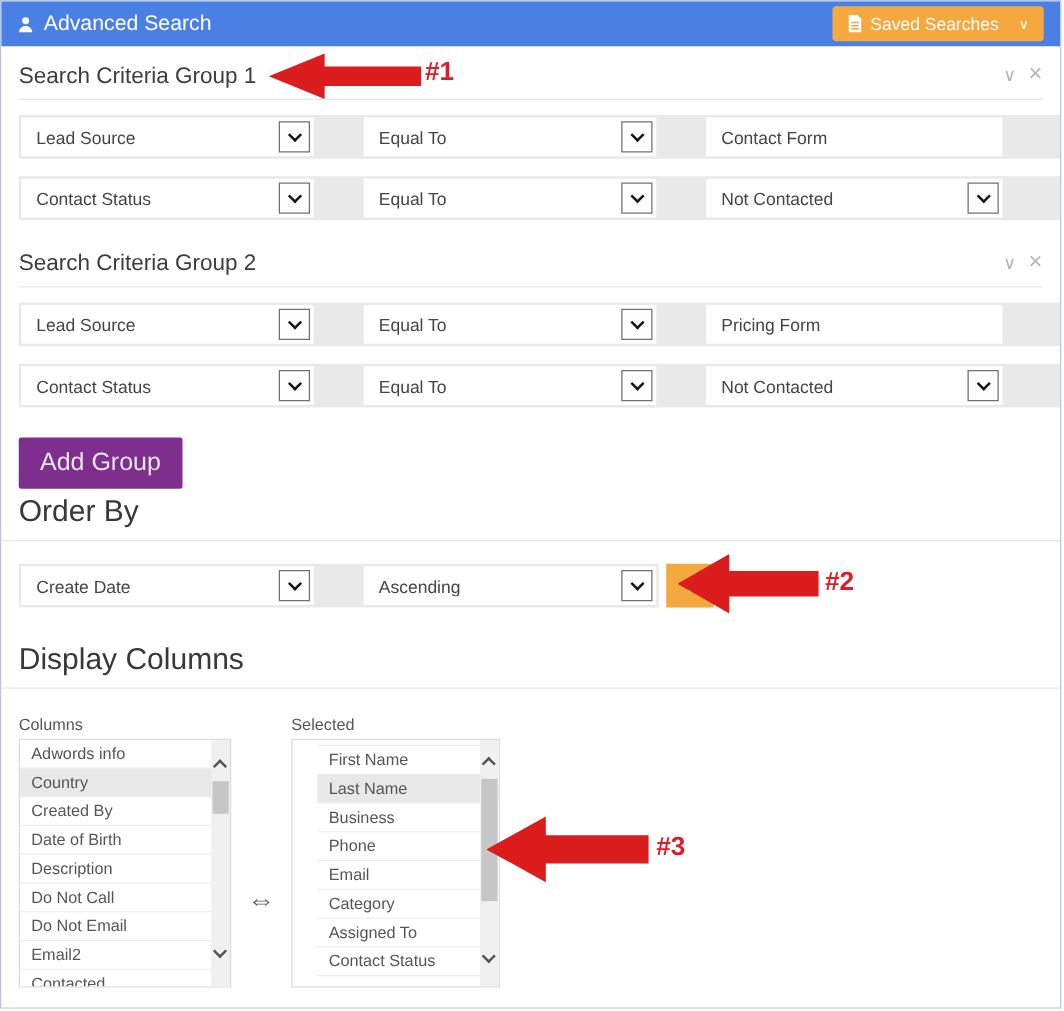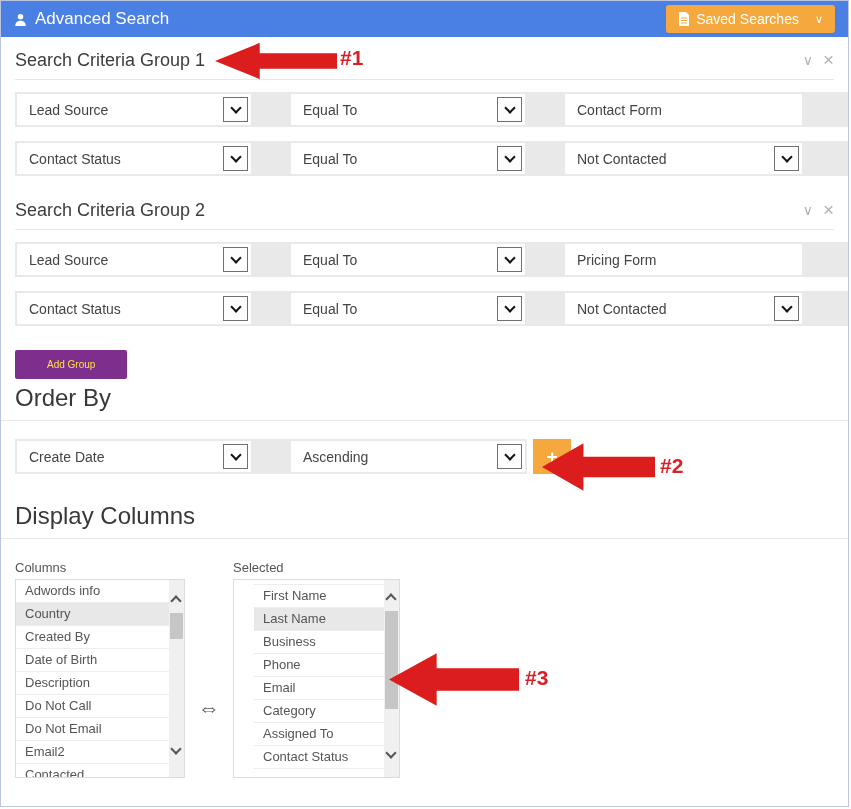--- a/index.html
+++ b/index.html
@@ -36,21 +36,21 @@
   .strip { display:flex; align-items:center; background:#e9e9e9; padding-left:2px;gap:34px; }
   .cell { background:#fff; height:31px; display:flex; align-items:center; margin-right:6px; font-size:14px; color:#444; }
   .cell.w1 { width:234px; } .cell.w2 { width:234px; } .cell.w3 { width:237px; margin-right:16px; }
   .cell .txt { padding-left:12px; flex:1; white-space:nowrap; overflow:hidden; }
   .sel-btn { width:25px; height:25px; border:1px solid #707070; background:#fdfdfd; display:flex; align-items:center; justify-content:center; margin-right:3px; flex:none; cursor:pointer; }
   .chev { width:8px; height:8px; border-right:2px solid #151515; border-bottom:2px solid #151515; transform:rotate(45deg); margin-top:-4px; }
   .minus-btn { width:38px; align-self:stretch; display:flex; align-items:center; justify-content:center; cursor:pointer; color:#2e2e2e; font-size:21px; font-weight:bold; }
   .plus-btn { width:38px; margin-left:6px; background:#f5a83d; color:#fff; display:flex; align-items:center; justify-content:center; font-size:19px; font-weight:bold; cursor:pointer; }
 
   
-  .add-group { margin-top:24px; display:inline-block; background:#7e2f8e; color:#fde047; font-size:10px; padding:9px 32px; border-radius:2px; cursor:pointer; }
+  .add-group { margin-top:24px; display:inline-block; background:#7e2f8e; color:#e5e5e5; font-size:20px; padding:9px 17px; border-radius:2px; cursor:pointer; }
   .big-head { font-size:24px; color:#383838; font-weight:400; }
   .ob-head { margin-top:5px; }
   .dc-head { margin-top:28px; }
 
   
   .lists-row { display:flex; margin-top:21px; }
   .list-col .list-label { font-size:13px; color:#555; margin-bottom:4px; }
   .listbox { position:relative; border:1px solid #dcdcdc; background:#fff; overflow:hidden; }
   .lb-av { width:170px; height:199px; }
   .lb-sel { width:167px; height:199px;padding-left:20px; }

